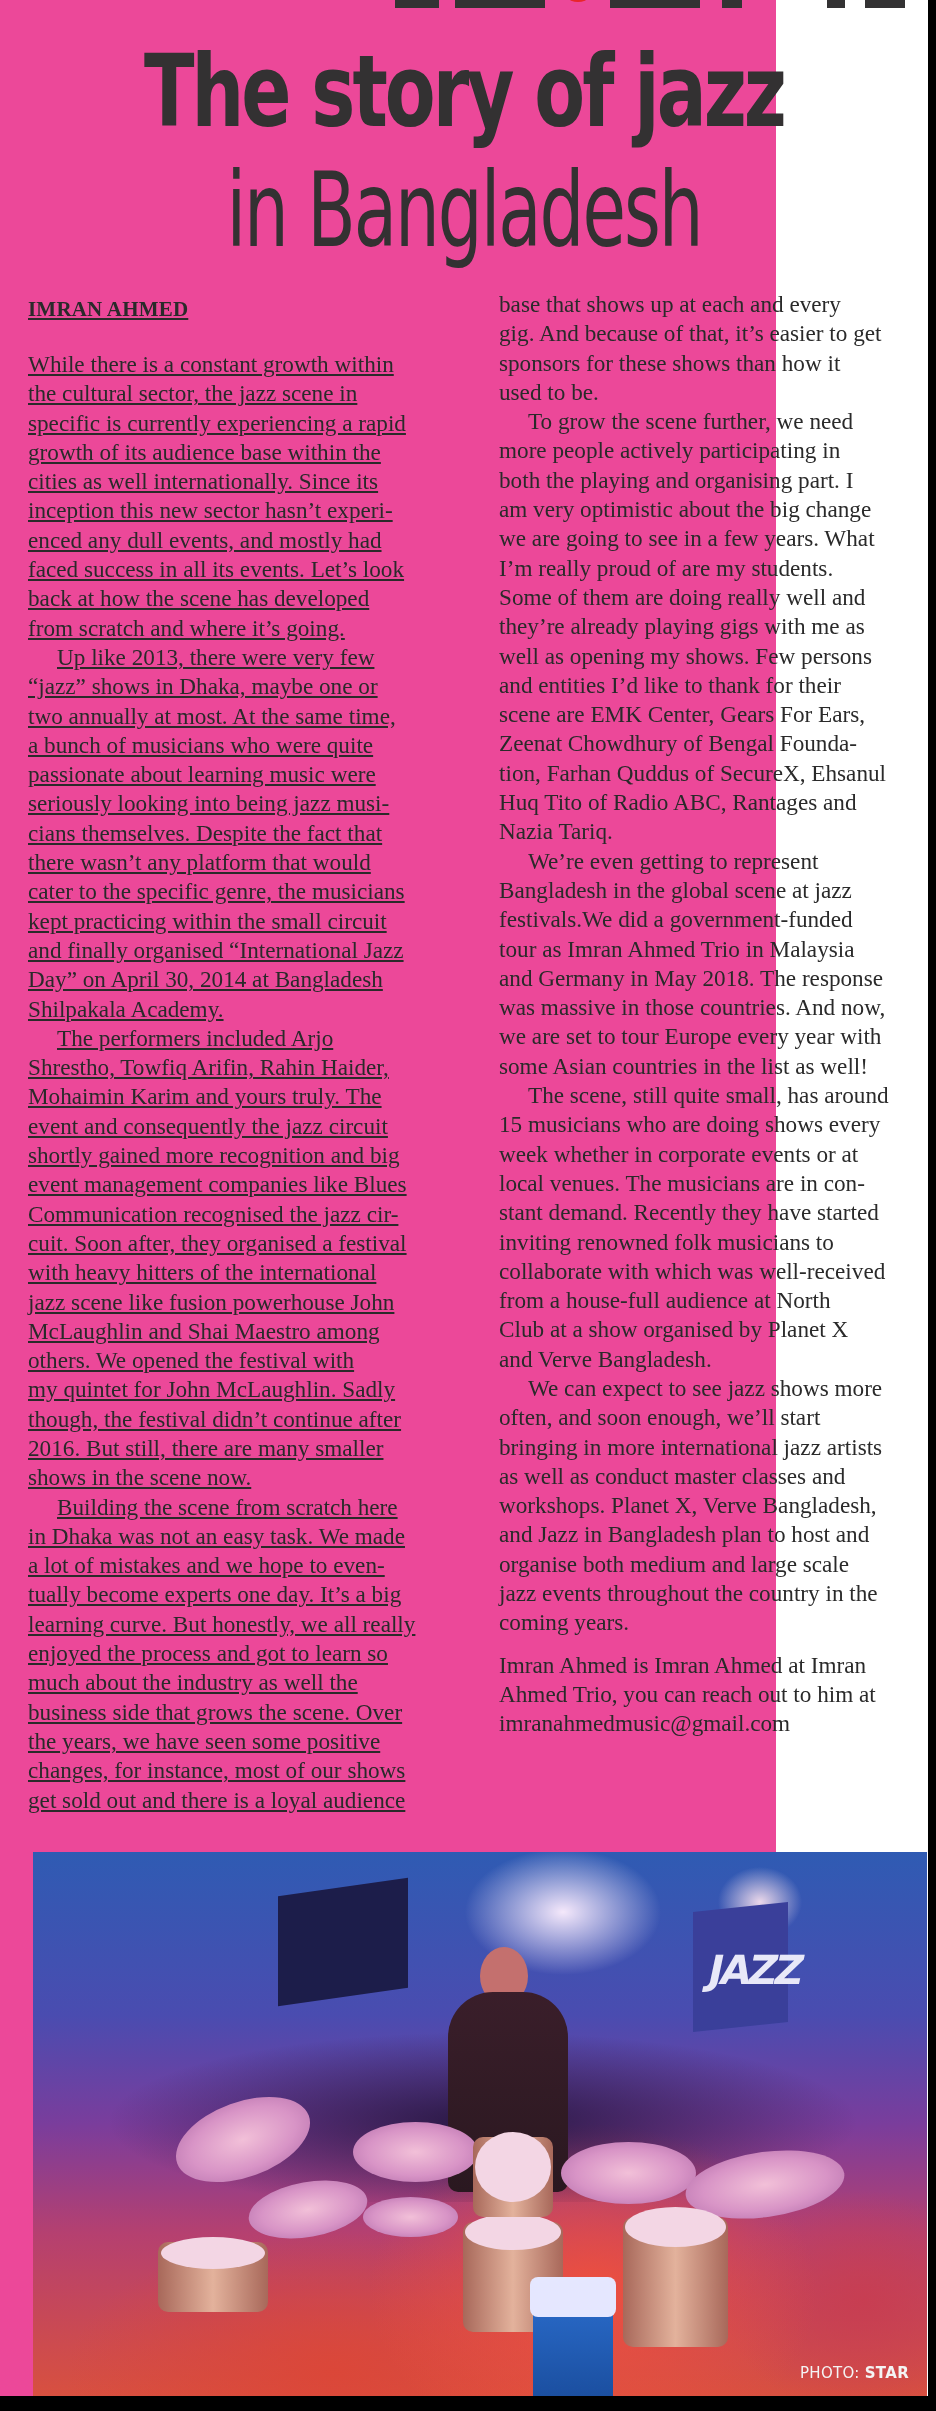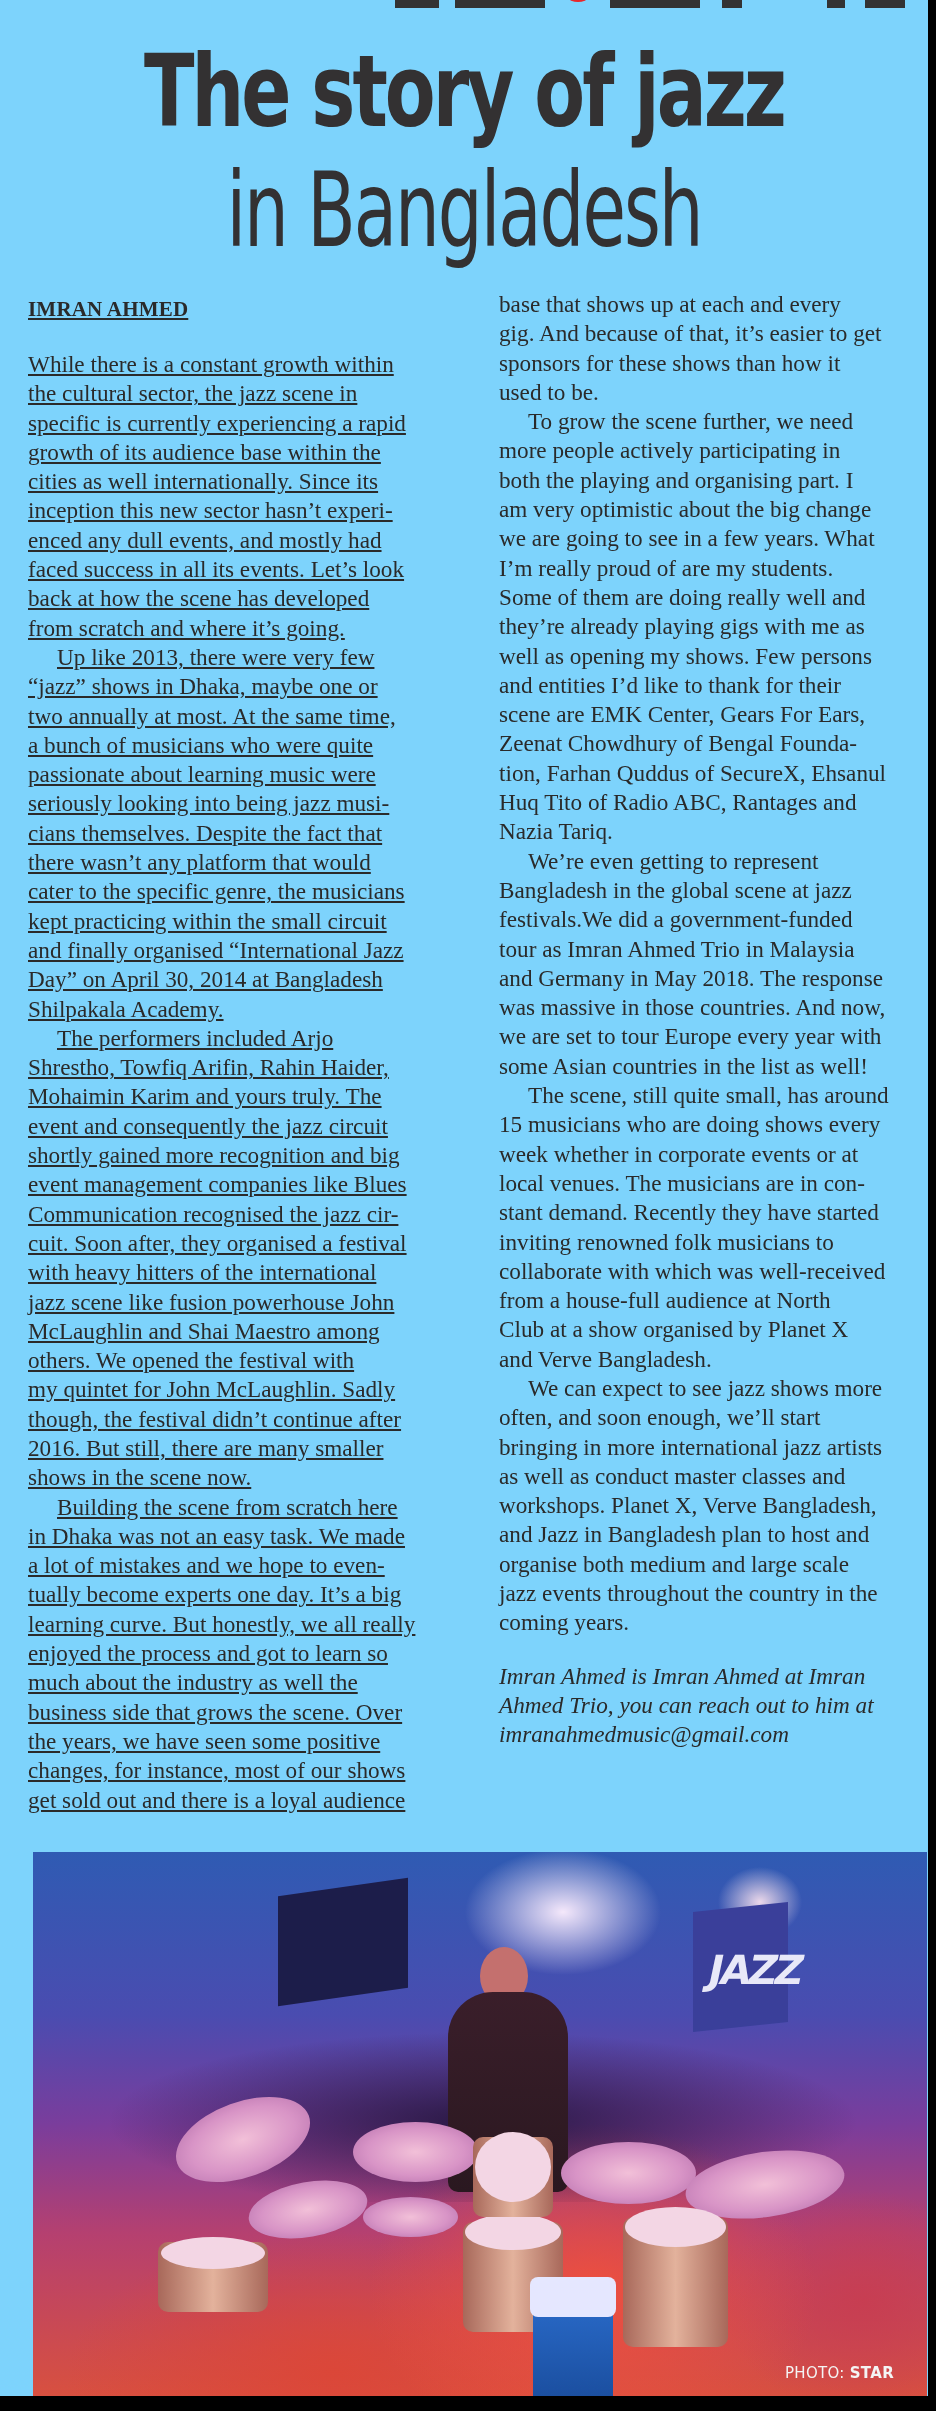--- a/index.html
+++ b/index.html
@@ -1,22 +1,22 @@
 <!DOCTYPE html>
 <html><head>
 <meta charset="utf-8">
 <style>
   html, body { margin: 0; padding: 0; }
   body {
     width: 936px; height: 2411px; position: relative; overflow: hidden;
     background: #ffffff;
   }
   .page {
-    position: absolute; left: 0; top: 0; width: 928px; height: 2396px;
-    background: #7dd3fc;
+    position: absolute; left: 0; top: 0; width: 776px; height: 2396px;
+    background: #ec4899;
   }
   .right-bar {
     position: absolute; left: 928px; top: 0; width: 8px; height: 2411px; background: #000;
   }
   .bottom-bar {
     position: absolute; left: 0; top: 2396px; width: 936px; height: 15px; background: #000;
   }
   .masthead {
     position: absolute; left: 395px; top: -62px; width: 600px; height: 70px;
     overflow: hidden;
@@ -47,21 +47,21 @@
     color: #2a2a2a;
   }
   .col-left { left: 28px; width: 430px; text-decoration: underline; }
   .col-right { left: 499px; width: 430px; top: 290px; }
   .byline {
     font-family: "Liberation Serif", serif; font-size: 21px; font-weight: bold;
     letter-spacing: 0.2px; color: #2a2a2a; margin: 3px 0 28px 0; line-height: 26px;
   }
   .line { white-space: nowrap; display: block; }
   .indent { padding-left: 29px; }
-  .bio { font-style: italic; margin-top: 24px; }
+  .bio { margin-top: 13px; }
   .photo {
     position: absolute; left: 33px; top: 1852px; width: 894px; height: 544px;
     overflow: hidden;
     background:
       radial-gradient(ellipse 140px 90px at 530px 60px, rgba(255,240,255,0.95), rgba(255,200,240,0) 70%),
       radial-gradient(ellipse 60px 50px at 727px 50px, rgba(255,230,240,0.9), rgba(255,200,240,0) 70%),
       radial-gradient(ellipse 320px 240px at 560px 440px, rgba(240,80,60,0.95), rgba(240,80,60,0) 70%),
       radial-gradient(ellipse 380px 200px at 300px 520px, rgba(220,70,55,0.9), rgba(220,70,55,0) 70%),
       radial-gradient(ellipse 200px 160px at 830px 450px, rgba(200,60,80,0.85), rgba(200,60,80,0) 70%),
       linear-gradient(180deg, #2f5bb3 0%, #4a4cb0 30%, #7a3d9c 50%, #b54070 70%, #d8503f 100%);
@@ -106,21 +106,21 @@
   .stool {
     position: absolute; left: 500px; top: 430px; width: 80px; height: 114px;
     background: linear-gradient(180deg, #2c6fd0, #1b4fa0);
     border-radius: 6px 6px 0 0;
   }
   .stool-top {
     position: absolute; left: 497px; top: 425px; width: 86px; height: 40px;
     background: #e5e7ff; border-radius: 8px;
   }
   .photo-credit {
-    position: absolute; right: 33px; bottom: 14px;
+    position: absolute; right: 18px; bottom: 14px;
     font-family: "DejaVu Sans", sans-serif; font-size: 15px; color: #f4f4f4;
     letter-spacing: 0.3px;
   }
   .photo-credit b { font-weight: bold; }
 </style>
 </head>
 <body>
 
 <div class="page">
 

